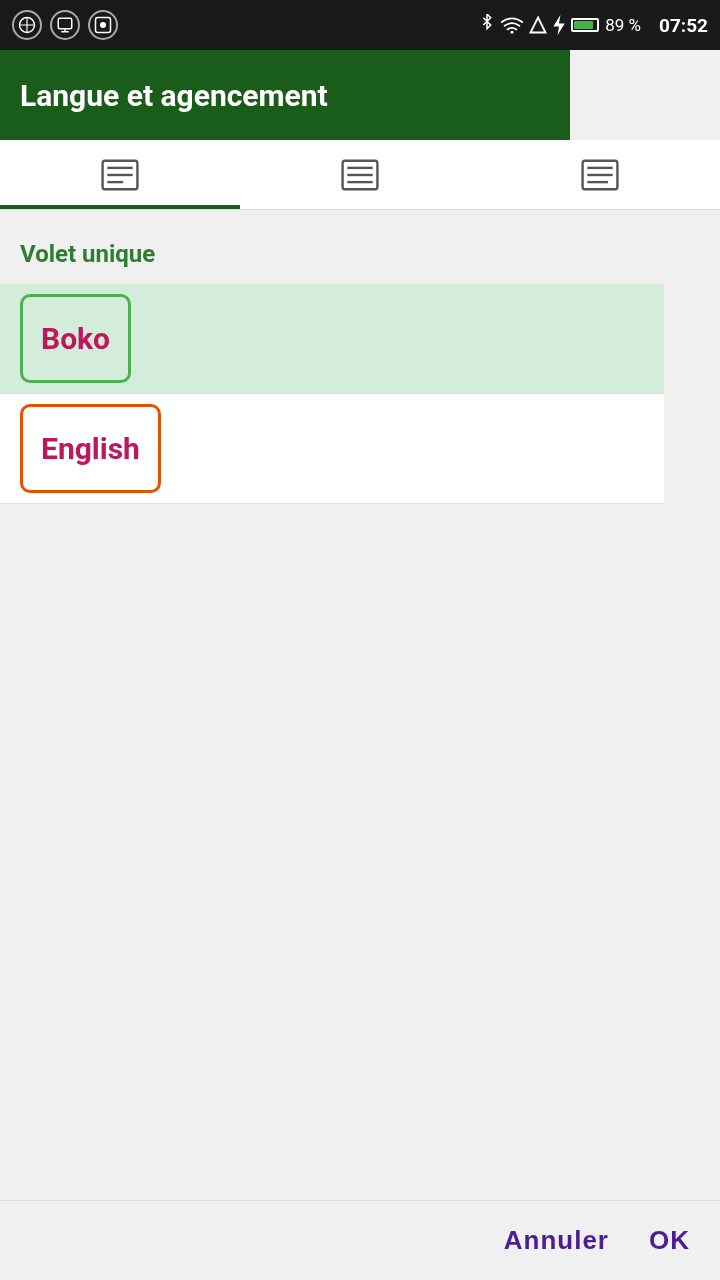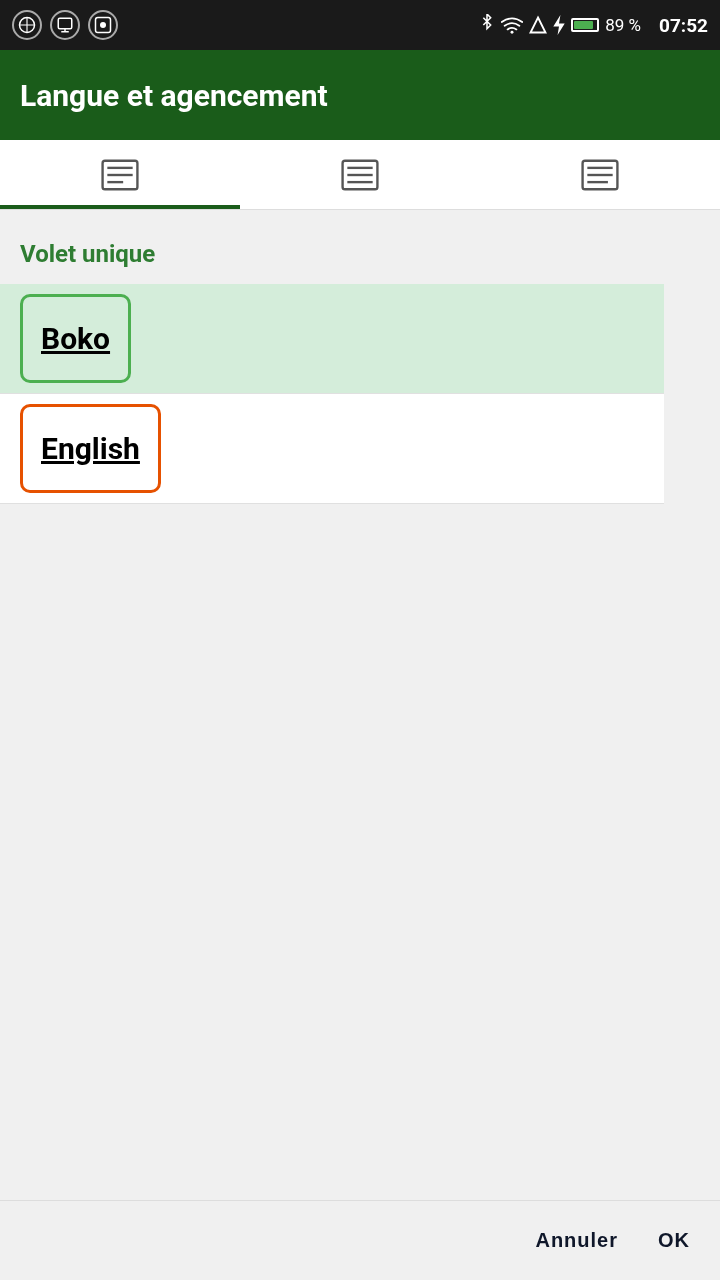--- a/index.html
+++ b/index.html
@@ -63,21 +63,21 @@
 
     .battery-fill {
       height: 100%;
       width: 85%;
       background: #4caf50;
       border-radius: 1px;
     }
 
     
     .app-header {
-      width: 720px;
+      width: 570px;
       height: 90px;
       background: #1a5c1a;
       display: flex;
       align-items: center;
       padding: 0 20px;
     }
 
     .app-header-title {
       color: #ffffff;
       font-size: 30px;
@@ -148,24 +148,23 @@
 
     .lang-item.selected-green {
       background: #d4edda;
     }
 
     .lang-badge {
       display: inline-block;
       padding: 24px 18px;
       font-size: 30px;
       font-weight: bold;
-      color: #000000;
+      color: #be185d;
       border-radius: 10px;
       border: 3px solid transparent;
-      text-decoration: underline;
     }
 
     .lang-badge.border-green {
       border-color: #4caf50;
     }
 
     .lang-badge.border-blue {
       border-color: #2196f3;
     }
 
@@ -184,23 +183,23 @@
       background: #f0f0f0;
       display: flex;
       align-items: center;
       justify-content: flex-end;
       padding: 0 30px;
       gap: 40px;
       border-top: 1px solid #ddd;
     }
 
     .bottom-btn {
-      font-size: 20px;
+      font-size: 26px;
       font-weight: bold;
-      color: #0f172a;
+      color: #4c1d95;
       background: none;
       border: none;
       cursor: pointer;
       letter-spacing: 1px;
     }
   </style>
 </head>
 <body>
 
 <div class="status-bar">

